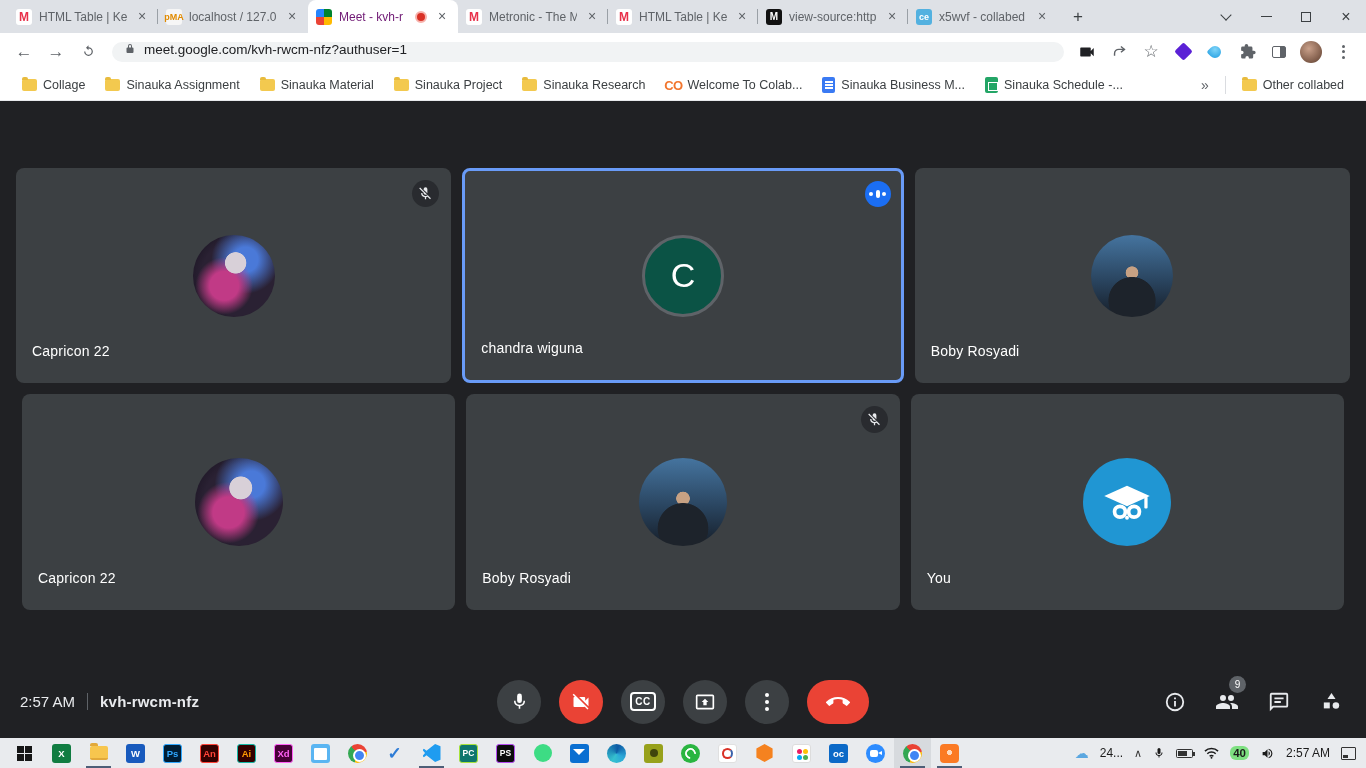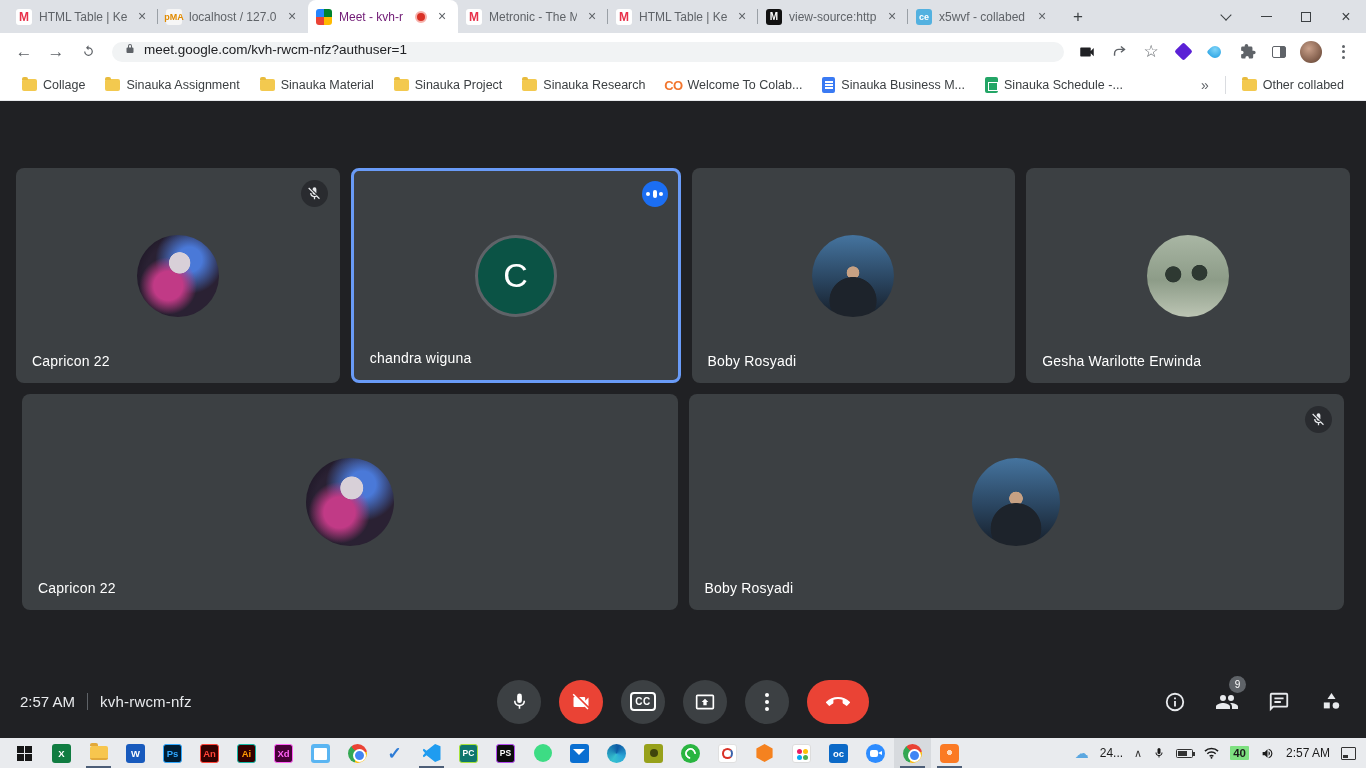--- a/index.html
+++ b/index.html
@@ -58,21 +58,21 @@
   .bm-overflow{margin-left:auto;color:#5f6368;font-size:14px;padding:0 8px}
   .bm-divider{width:1px;height:18px;background:#dadce0;margin:0 4px}
 
   
   .meet{position:absolute;top:101px;left:0;width:1366px;height:637px;background:#202124}
   .mrow{position:absolute;display:flex;gap:11px}
   .mrow1{top:67px;left:16px;width:1334px;height:215px}
   .mrow2{top:293px;left:22px;width:1322px;height:216px}
   .tile{flex:1;background:#3c4043;border-radius:8px;position:relative;overflow:hidden}
   .tile.selected{border:3px solid #699bf7}
-  .pname{position:absolute;left:16px;bottom:14px;color:#fff;font-size:14px;font-weight:500;letter-spacing:.2px}
+  .pname{position:absolute;left:16px;bottom:24px;color:#fff;font-size:14px;font-weight:500;letter-spacing:.2px}
   .video-tile .pname{left:14px;bottom:12px;text-shadow:0 1px 3px rgba(0,0,0,.8)}
   .cir{position:absolute;left:50%;top:50%;transform:translate(-50%,-50%);border-radius:50%}
   .mrow1 .cir{width:82px;height:82px}
   .mrow2 .cir{width:88px;height:88px}
   .mutebadge{position:absolute;top:12px;right:12px;width:27px;height:27px;border-radius:50%;background:rgba(38,40,43,.85);display:flex;align-items:center;justify-content:center}
   .speakbadge{position:absolute;top:10px;right:10px;width:26px;height:26px;border-radius:50%;background:#1b6ef3;display:flex;align-items:center;justify-content:center;gap:2.5px}
   .speakbadge i{width:4px;height:4px;border-radius:3px;background:#fff}
   .speakbadge i:nth-child(2){height:8px}
   .av-harley{background:radial-gradient(circle at 52% 34%,#d8d0d8 0 15%,rgba(216,208,216,0) 16%),radial-gradient(circle at 38% 62%,#c13a86 0 20%,rgba(193,58,134,0) 40%),radial-gradient(circle at 64% 30%,#4a79d8 0 16%,rgba(74,121,216,0) 44%),radial-gradient(circle at 55% 52%,#2a2133 0 60%,#120e1a 100%)}
   .av-chandra{background:#0b5345;border:3px solid #5f6368;display:flex;align-items:center;justify-content:center}
@@ -81,21 +81,21 @@
   .av-gesha-outdoor{background:radial-gradient(circle at 32% 48%,#2e3932 0 11%,rgba(0,0,0,0) 12%),radial-gradient(circle at 64% 46%,#2e3932 0 11%,rgba(0,0,0,0) 12%),linear-gradient(180deg,#a9b6a4 0%,#8d9c88 55%,#bcc5b4 100%)}
   .av-gesha-banner{background:radial-gradient(ellipse 15px 30px at 50% 62%,#13171c 0 60%,rgba(0,0,0,0) 61%),radial-gradient(circle at 50% 38%,#c7a183 0 7%,rgba(0,0,0,0) 8%),linear-gradient(115deg,#b63a2e 0 13%,#e8e4dd 13% 30%,#31549c 30% 42%,#e8e4dd 42% 58%,#c24a33 58% 70%,#3a62ac 70% 83%,#dfdbd3 83% 100%)}
   .av-you{background:#2096d3;display:flex;align-items:center;justify-content:center}
   .video-tile{background:radial-gradient(ellipse 62px 58px at 85% 26%,#2c241d 0 60%,rgba(44,36,29,0) 61%),radial-gradient(ellipse 54px 92px at 89% 54%,#33291f 0 58%,rgba(51,41,31,0) 59%),radial-gradient(ellipse 42px 72px at 80% 62%,#8d6b50 0 55%,rgba(141,107,80,0) 56%),radial-gradient(ellipse 100px 40px at 68% 105%,#74827c 0 60%,rgba(116,130,124,0) 61%),linear-gradient(100deg,#3f4442 0 6%,#b6bbb7 7% 40%,#c9cdc9 62%,#b2b7b3 100%)}
 
   
   .meetbar{position:absolute;left:0;bottom:0;width:1366px;height:73px;display:flex;align-items:center}
   .mb-left{position:absolute;left:20px;display:flex;align-items:center;gap:12px;color:#e8eaed}
   .mb-left .tm{font-size:15px}
   .mb-left .dv{width:1px;height:17px;background:#5f6368}
-  .mb-left .code{font-size:15px;font-weight:400;letter-spacing:.2px}
+  .mb-left .code{font-size:15px;font-weight:700;letter-spacing:.2px}
   .mb-center{position:absolute;left:50%;transform:translateX(-50%);display:flex;align-items:flex-end;gap:18px}
   .cbtn{width:44px;height:44px;border-radius:50%;background:#3c4043;display:flex;align-items:center;justify-content:center}
   .cbtn.red{background:#ea4335}
   .cbtn.endcall{width:62px;border-radius:22px}
   .ccbox{border:2px solid #fff;border-radius:4px;color:#fff;font-size:10px;font-weight:bold;padding:2px 3px;letter-spacing:.5px}
   .morev{display:flex;flex-direction:column;gap:3px}
   .morev i{width:4px;height:4px;border-radius:50%;background:#fff}
   .mb-right{position:absolute;right:22px;display:flex;align-items:center;gap:26px}
   .rbtn{position:relative;width:26px;height:26px;display:flex;align-items:center;justify-content:center}
   .badge9{position:absolute;top:-13px;right:-6px;width:17px;height:17px;border-radius:50%;background:#5f6368;color:#fff;font-size:10px;display:flex;align-items:center;justify-content:center}
@@ -141,21 +141,21 @@
   .zoomball::after{content:"";position:absolute;left:4px;top:6px;width:8px;height:7px;background:#fff;border-radius:2px}
   .zoomball::before{content:"";position:absolute;right:3px;top:7px;border-top:2.5px solid transparent;border-bottom:2.5px solid transparent;border-right:4px solid #fff;z-index:1}
   .xamppball{width:19px;height:19px;border-radius:4px;background:#fb7a24;position:relative}
   .xamppball::after{content:"";position:absolute;left:4px;top:4px;width:11px;height:11px;border-radius:50%;background:radial-gradient(circle at 50% 40%,#ffd9bd 0 30%,#fb7a24 31%)}
   .tray{margin-left:auto;display:flex;align-items:center;gap:11px;padding-right:10px;color:#1b1b1b;font-size:12px}
   .tray .cloud{color:#5ba7e0;font-size:14px}
   .tray .chev{font-size:11px;color:#333}
   .batt{width:17px;height:9px;border:1.2px solid #333;border-radius:1.5px;position:relative}
   .batt::before{content:"";position:absolute;right:-3px;top:2px;width:2px;height:4px;background:#333}
   .batt::after{content:"";position:absolute;left:1px;top:1px;bottom:1px;width:9px;background:#333}
-  .pct40{background:#7ee081;padding:1px 3px;font-weight:bold;border-radius:1px;font-size:11.5px}
+  .pct40{background:#7ee081;padding:1px 3px;font-weight:bold;border-radius:6px;font-size:11.5px}
   .actionctr{width:15px;height:13px;border:1.4px solid #333;border-radius:1px;position:relative}
   .actionctr::after{content:"";position:absolute;left:1px;bottom:1px;width:5px;height:3px;background:#333}
 </style>
 </head>
 <body>
 
 <div class="tabstrip">
   <div class="tab" style="margin-left:8px">
     <span class="favsq fav-metronic">M</span>
     <span class="ttl">HTML Table | Kee</span>
@@ -329,40 +329,49 @@
         </div>
       <div class="cir av-chandra">
           <span class="ltr">C</span>
         </div>
       <div class="pname">chandra wiguna</div>
     </div>
     <div class="tile">
       <div class="cir av-boby"></div>
       <div class="pname">Boby Rosyadi</div>
     </div>
-    <div class="tile">
-      <div class="cir av-gesha-outdoor"></div>
-      <div class="pname">Gesha Warilotte Erwinda</div>
-    </div>
   </div>
 
   <div class="mrow mrow2">
     <div class="tile">
       <div class="cir av-harley"></div>
       <div class="pname">Capricon 22</div>
     </div>
     <div class="tile">
       <div class="mutebadge">
         <svg width="15" height="15" viewBox="0 0 24 24" fill="#e8eaed">
             <path d="M15 10.6V5a3 3 0 0 0-6 0v.8l6 5.8z"></path>
             <path d="M3.3 2.5 2 3.8l7 7V11a3 3 0 0 0 5.2 2l1.5 1.4A5 5 0 0 1 7 11H5a7 7 0 0 0 6 6.9V21h2v-3.1c.8-.1 1.6-.4 2.3-.8l4 3.9 1.3-1.3L3.3 2.5z"></path>
           </svg>
       </div>
       <div class="cir av-boby"></div>
       <div class="pname">Boby Rosyadi</div>
+    </div>
+    <div class="tile">
+      <div class="cir av-you">
+        <svg width="52" height="52" viewBox="0 0 48 48">
+          <polygon points="24,9 45,18.5 24,28 3,18.5" fill="#fff"></polygon>
+          <rect x="40" y="19" width="3" height="11" rx="1" fill="#fff"></rect>
+          <circle cx="17.5" cy="33" r="5" fill="none" stroke="#fff" stroke-width="3.4"></circle>
+          <circle cx="30.5" cy="33" r="5" fill="none" stroke="#fff" stroke-width="3.4"></circle>
+          <rect x="22" y="32" width="4" height="2.4" fill="#fff"></rect>
+          <circle cx="24" cy="38.5" r="1.8" fill="#fff"></circle>
+        </svg>
+      </div>
+      <div class="pname">You</div>
     </div>
   </div>
 
   <div class="meetbar">
     <div class="mb-left">
       <span class="tm">2:57 AM</span>
       <span class="dv"></span>
       <span class="code">kvh-rwcm-nfz</span>
     </div>
     <div class="mb-center">

